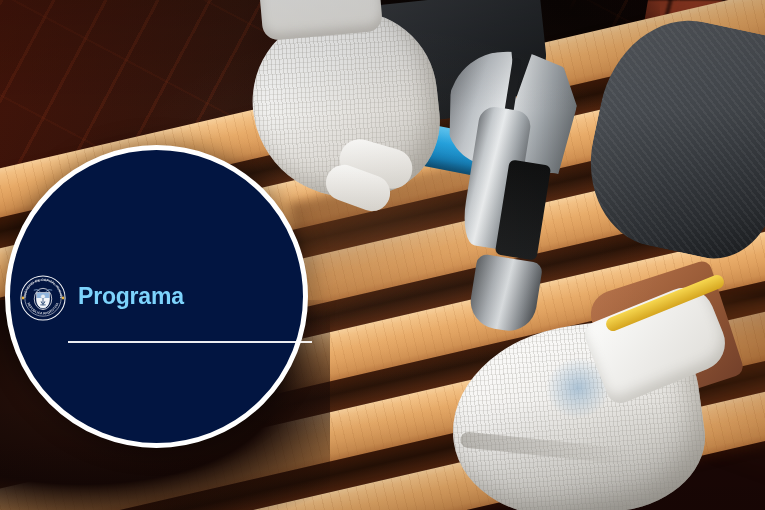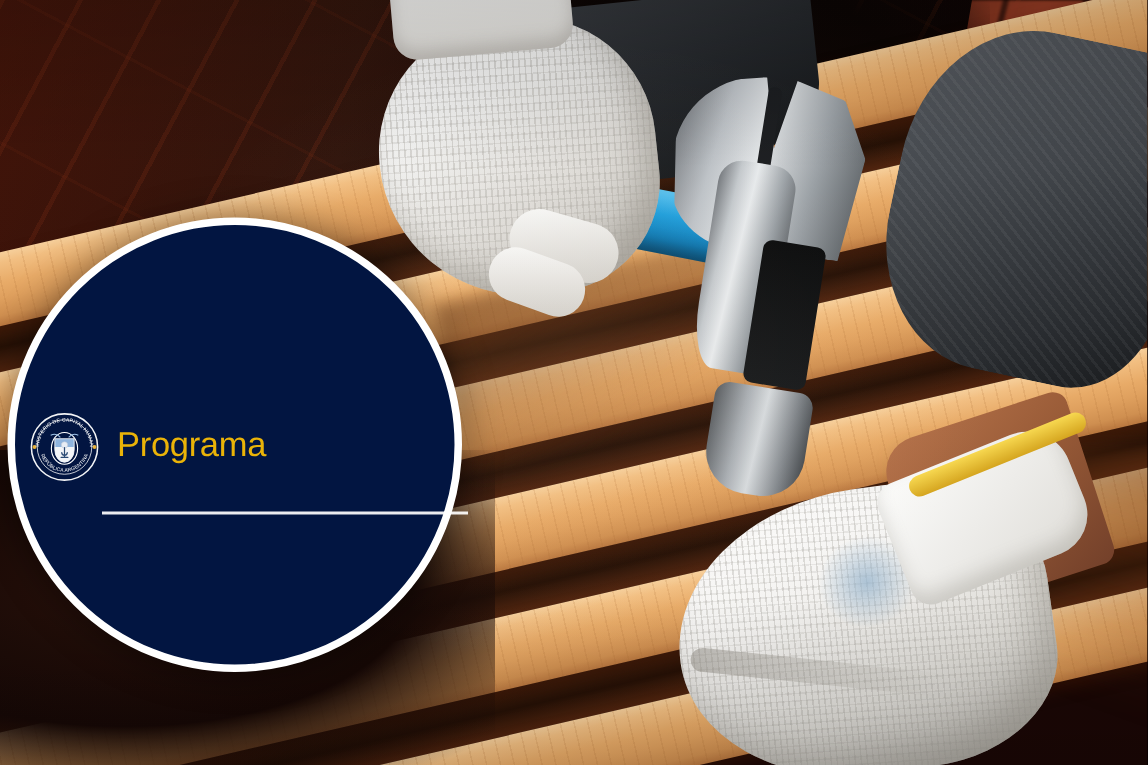--- a/index.html
+++ b/index.html
@@ -278,22 +278,22 @@
     padding-left:10px;
     width:100%;
     box-sizing:border-box;
   }
   .emblem{
     width:46px;height:46px;flex:0 0 46px;
     margin-right:12px;
     margin-top:2px;
   }
   .badge-text{
-    color:#eab308;
-    font-weight:normal;
+    color:#7dd3fc;
+    font-weight:bold;
     font-size:23px;
     line-height:1.16;
     letter-spacing:-0.2px;
     white-space:nowrap;
   }
   .badge-rule{
     position:absolute;
     left:58px;top:191px;
     width:244px;height:2px;
     background:rgba(255,255,255,.92);

